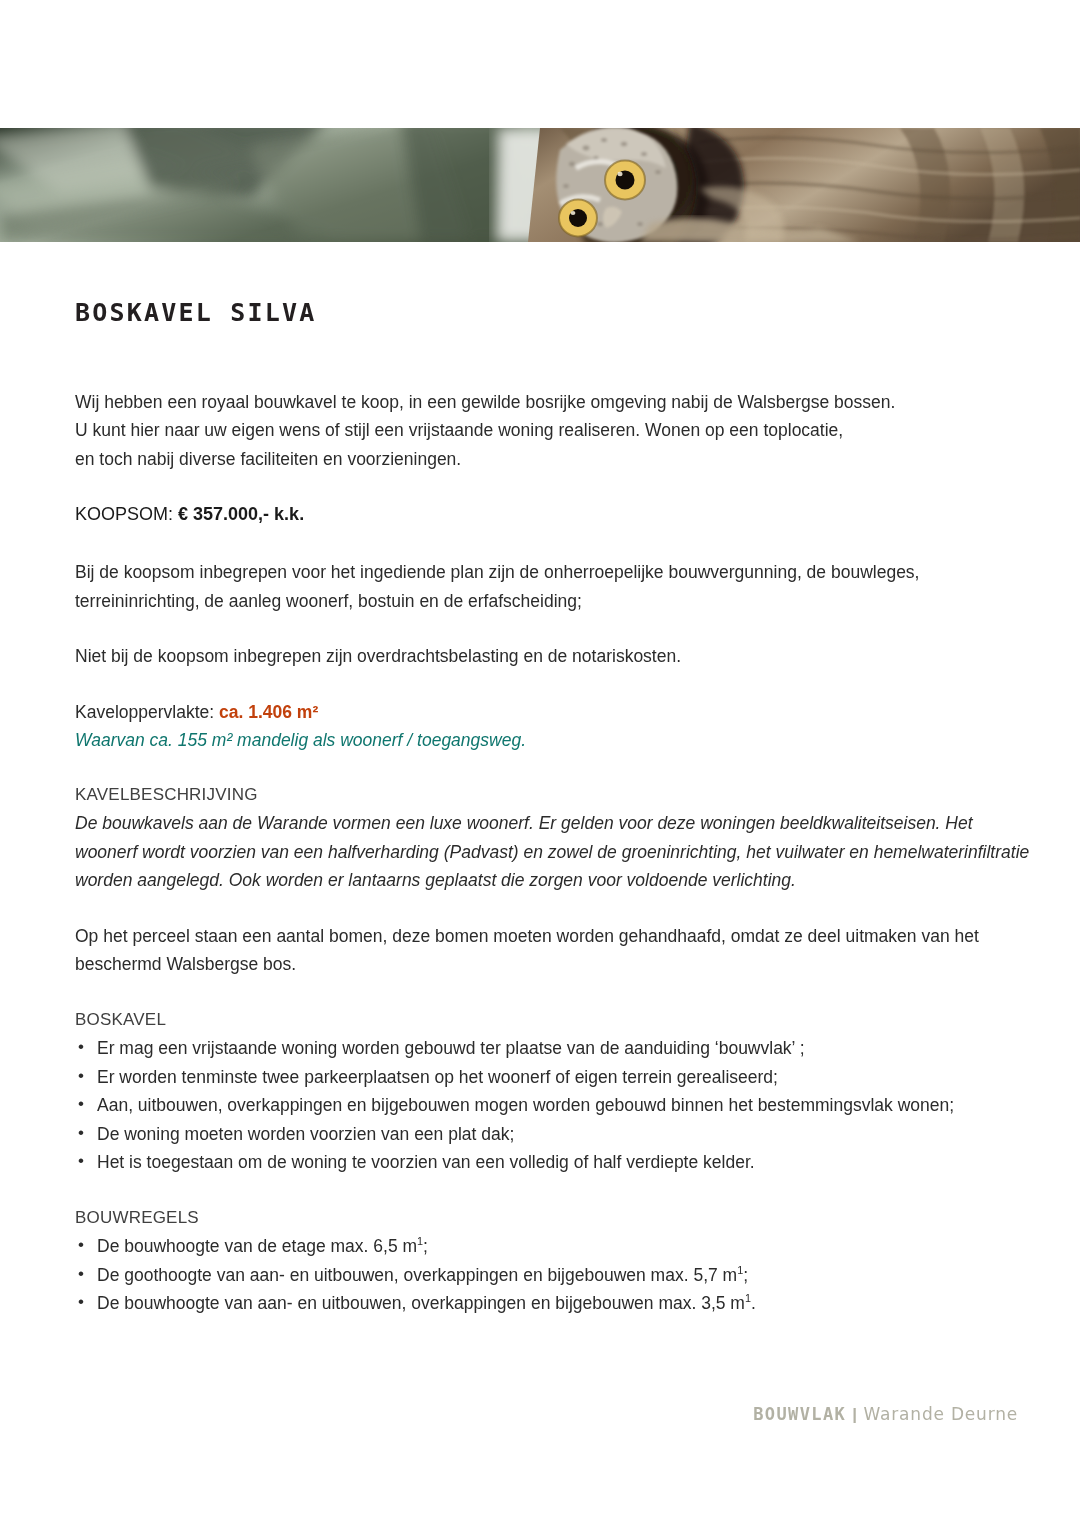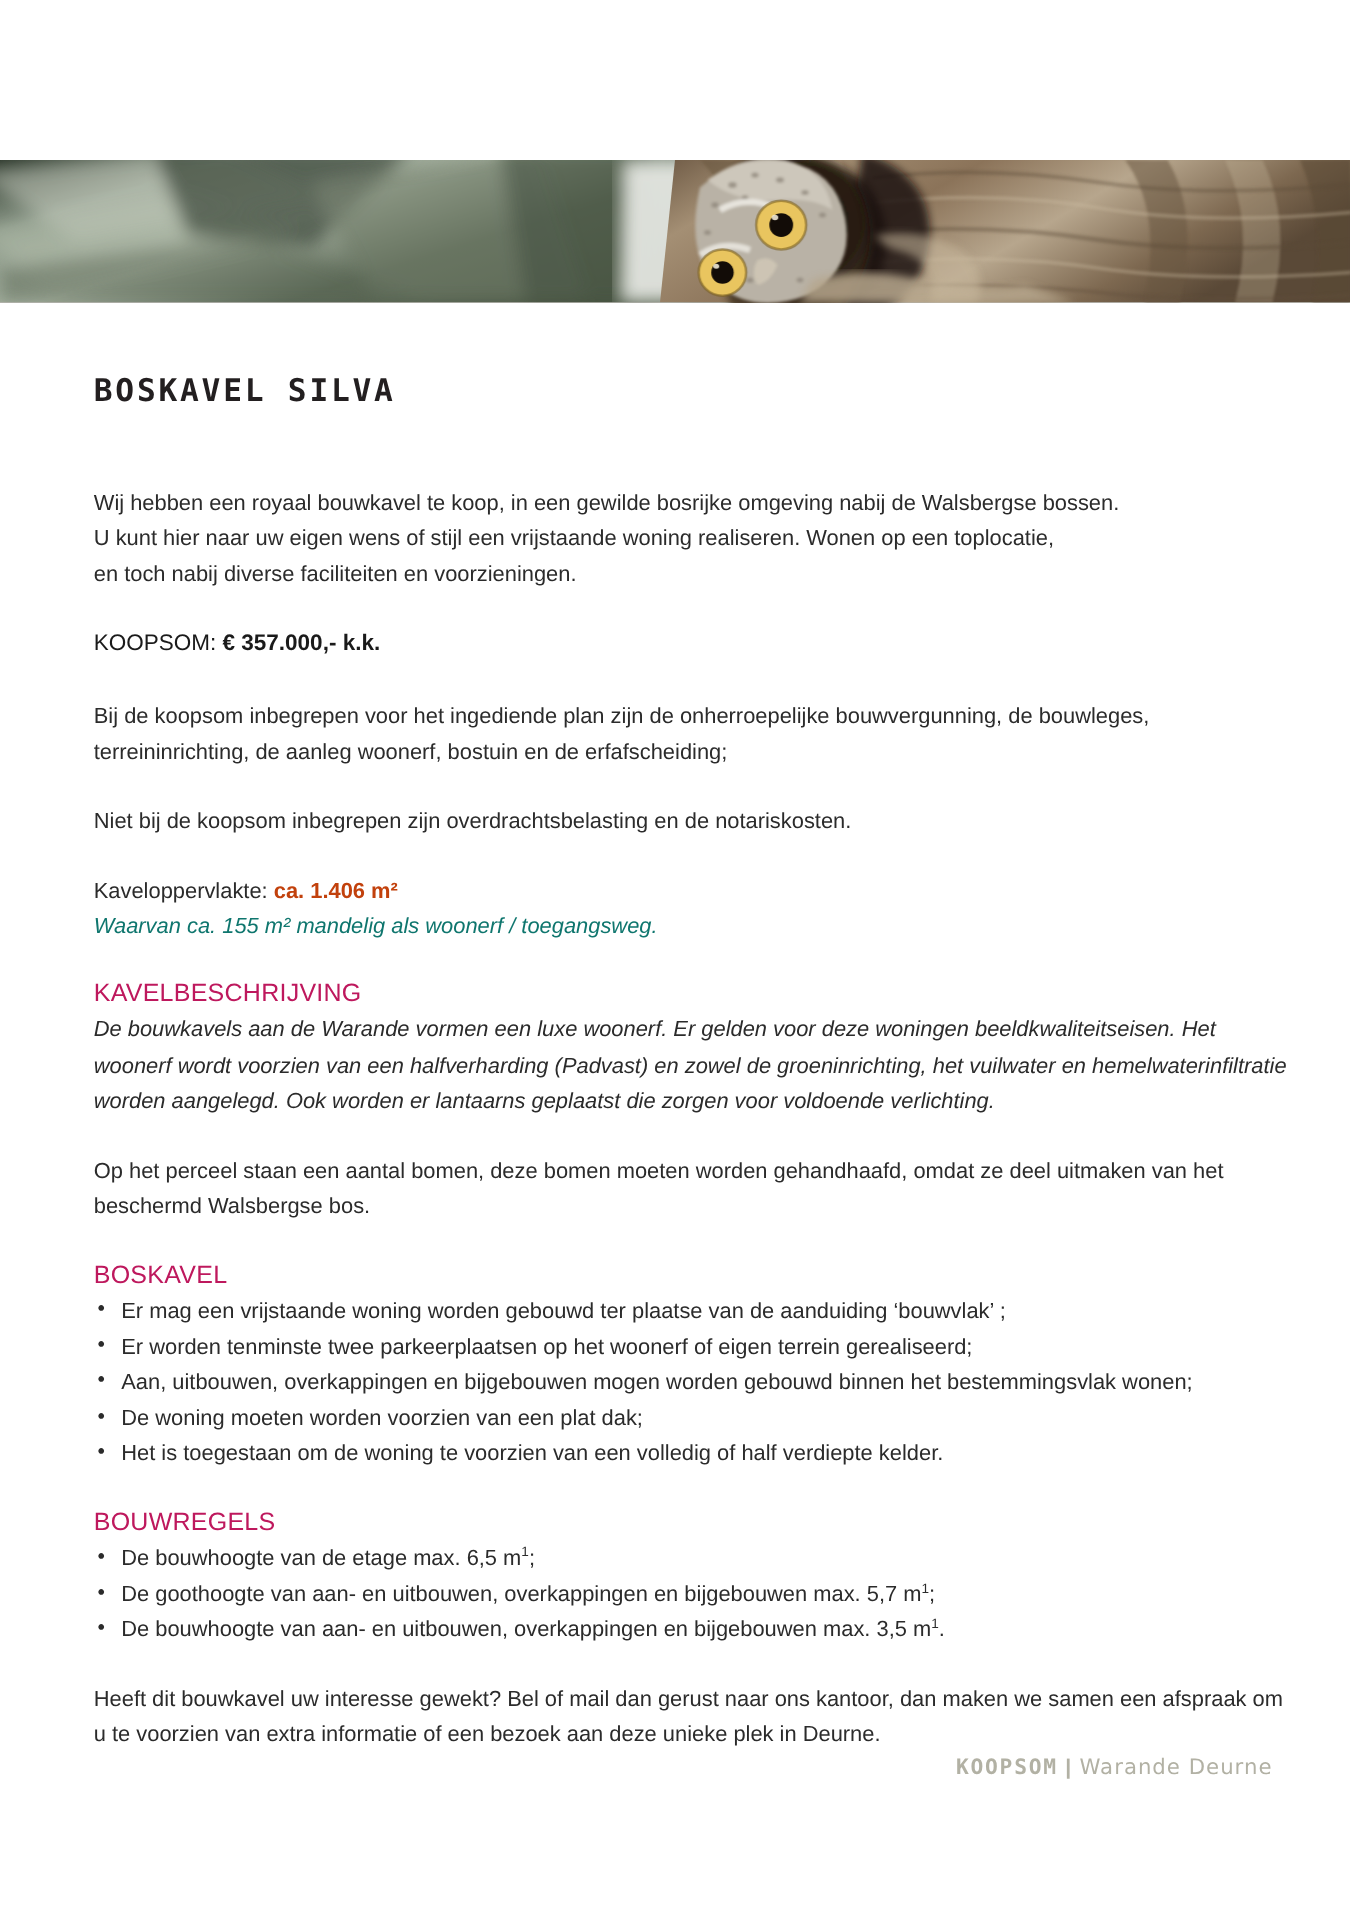--- a/index.html
+++ b/index.html
@@ -73,23 +73,23 @@
   }
   .price b { font-weight: bold; }
 
   .block { margin-bottom: 27px; }
 
   .kavel-line { font-size: 17.5px; line-height: 28px; color: #2b2b2b; }
   .kavel-line b { font-weight: bold; color: #c2410c; }
   .kavel-sub { font-size: 17.5px; line-height: 28px; font-style: italic; color: #0f766e; }
 
   .section-head {
-    font-size: 20px;
+    font-size: 17px;
     line-height: 28.5px;
-    color: #be185d;
+    color: #404040;
     font-weight: 300;
     letter-spacing: 0.2px;
   }
 
   ul.bullets { list-style: none; }
   ul.bullets li {
     font-size: 17.5px;
     line-height: 28.5px;
     color: #2b2b2b;
     font-weight: 300;
@@ -299,21 +299,20 @@
         </li>
         <li>
           <span>De goothoogte van aan- en uitbouwen, overkappingen en bijgebouwen max. 5,7 m</span><sup>1</sup><span>;</span>
         </li>
         <li>
           <span>De bouwhoogte van aan- en uitbouwen, overkappingen en bijgebouwen max. 3,5 m</span><sup>1</sup><span>.</span>
         </li>
       </ul>
     </div>
 
-    <p class="para">Heeft dit bouwkavel uw interesse gewekt? Bel of mail dan gerust naar ons kantoor, dan maken we samen een afspraak om u te voorzien van extra informatie of een bezoek aan deze unieke plek in Deurne.</p>
 
   </div>
 
   <div class="footer">
-    <span class="brand">KOOPSOM</span><span class="sep">|</span><span class="sub">Warande Deurne</span>
+    <span class="brand">BOUWVLAK</span><span class="sep">|</span><span class="sub">Warande Deurne</span>
   </div>
 
 </div>
 
 </body></html>

